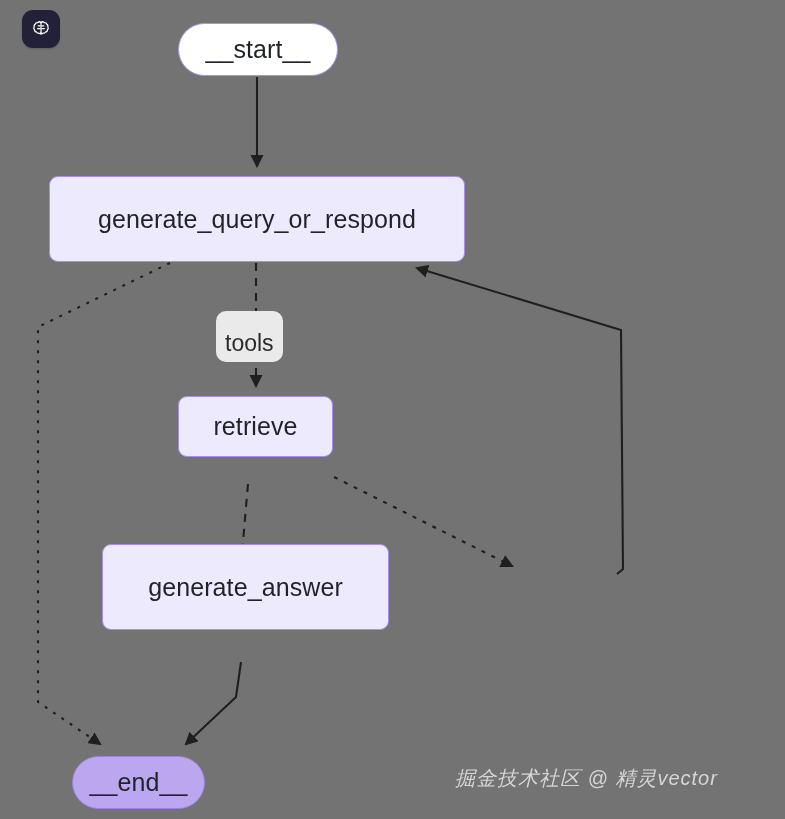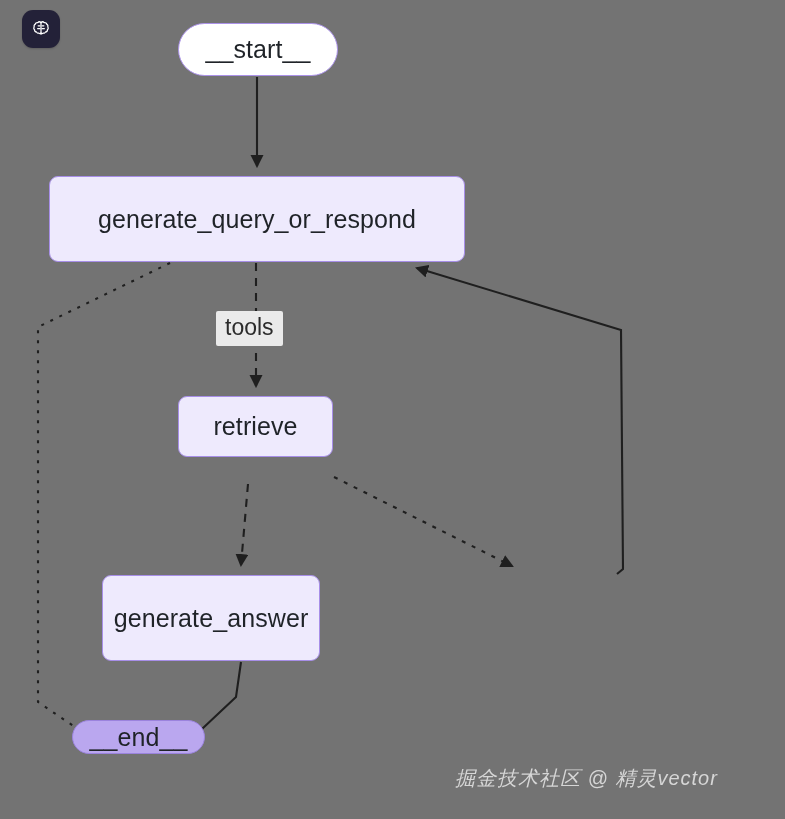--- a/index.html
+++ b/index.html
@@ -72,33 +72,33 @@
   }
   .node.end {
     background: #baa7ef;
     border-color: #9b83dd;
   }
 
   
   #node-start          { left: 178px; top: 23px;  width: 160px; height: 53px; }
   #node-generate-query { left: 49px;  top: 176px; width: 416px; height: 86px; }
   #node-retrieve       { left: 178px; top: 396px; width: 155px; height: 61px; }
-  #node-generate-answer{ left: 102px; top: 575px; width: 218px; height: 86px; }
+  #node-generate-answer{ left: 102px; top: 544px; width: 287px; height: 86px; }
   #node-rewrite        { left: 466px; top: 575px; width: 269px; height: 86px; }
-  #node-end            { left: 72px;  top: 720px; width: 133px; height: 34px; }
+  #node-end            { left: 72px;  top: 756px; width: 133px; height: 53px; }
 
   
   .edge-label {
     position: absolute;
     background: #eaeaea;
     color: #2b2b2b;
     font-size: 23px;
     line-height: 1.25;
-    padding: 2px 9px 4px 9px;
-    border-radius: 2px;
+    padding: 18px 9px 4px 9px;
+    border-radius: 10px;
     white-space: nowrap;
     z-index: 4;
   }
   #label-tools { left: 216px; top: 311px; }
 
   
   .watermark {
     position: absolute;
     left: 455px;
     top: 765px;

